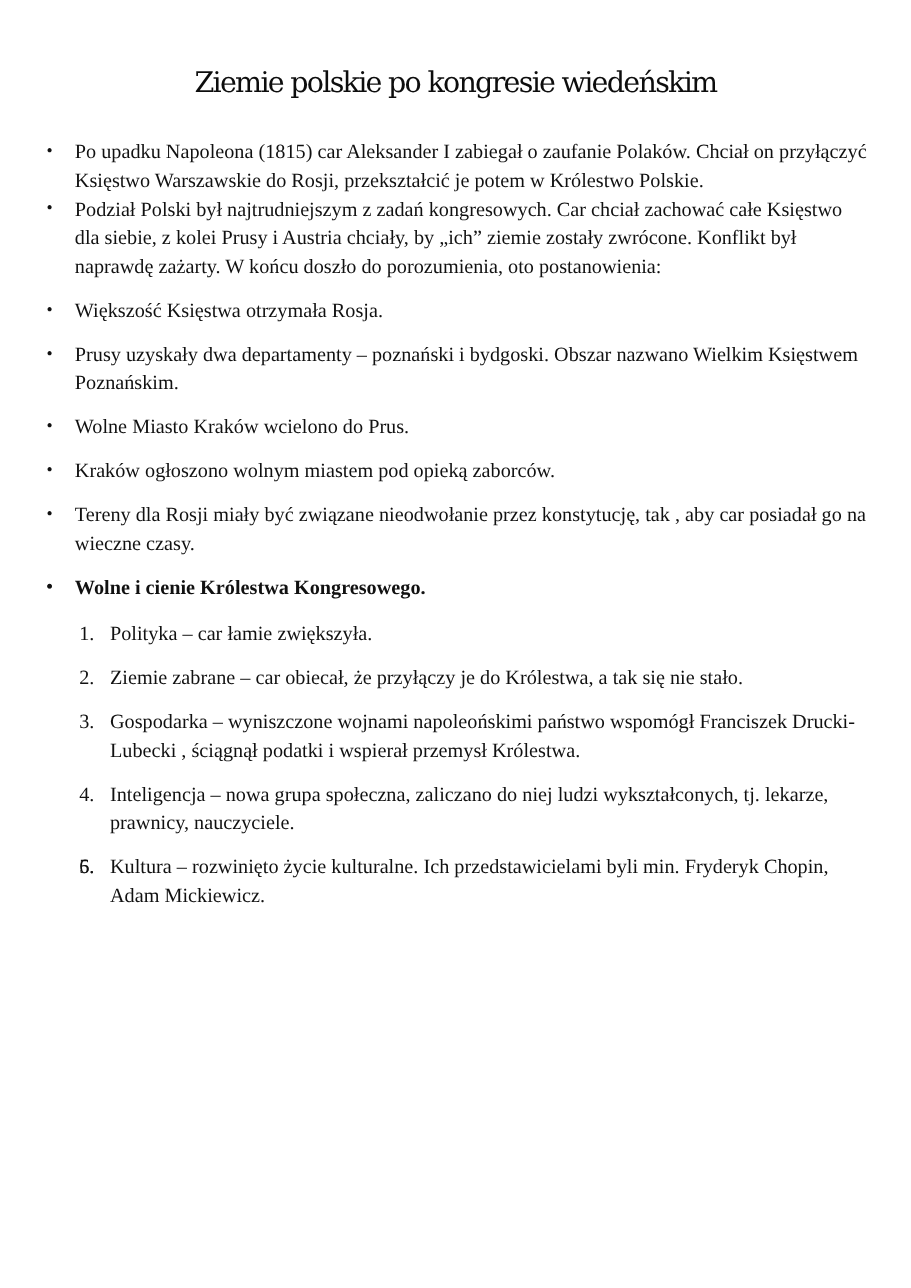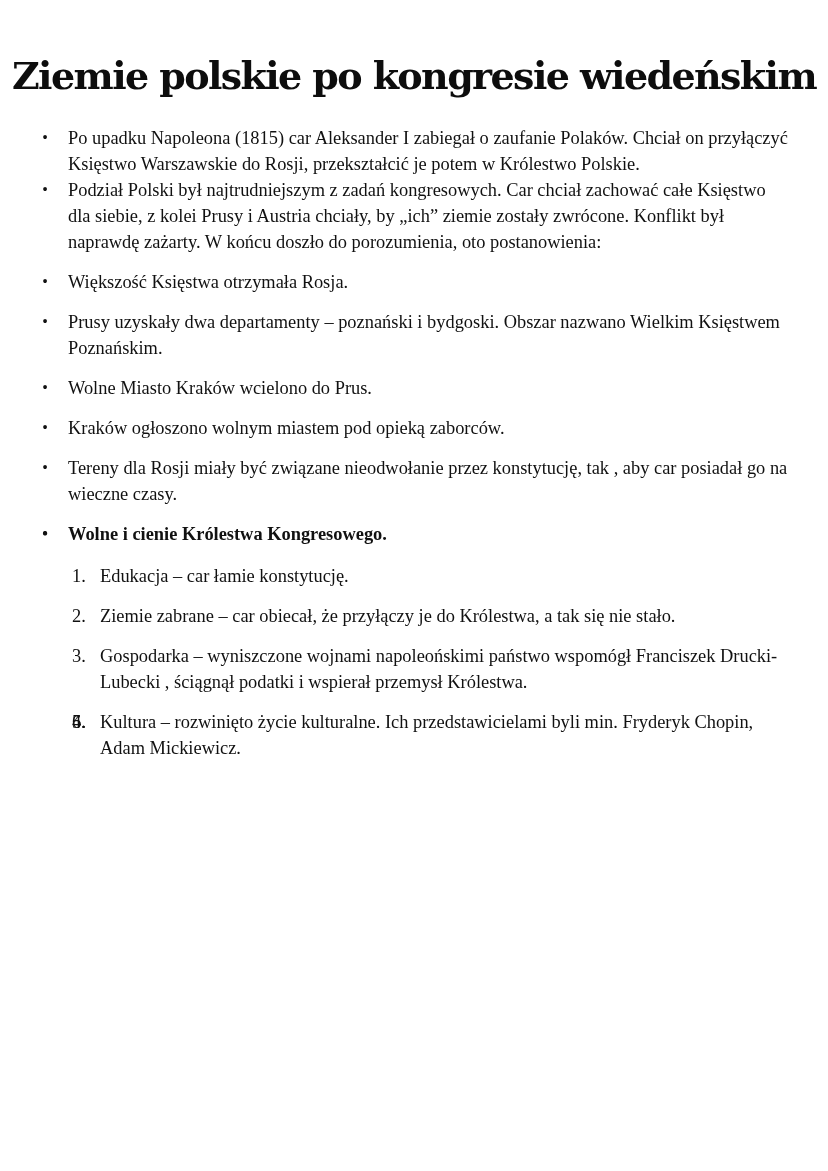--- a/index.html
+++ b/index.html
@@ -22,22 +22,22 @@
       width: 828px;
       height: 1171px;
     }
     .title {
       position: absolute;
       left: 0;
       top: 50px;
       width: 828px;
       text-align: center;
       font-family: "DejaVu Serif", "Liberation Serif", serif;
-      font-weight: bold;
-      font-size: 38px;
+      font-weight: normal;
+      font-size: 26px;
       letter-spacing: -1.6px;
       line-height: 52px;
       margin: 0;
       color: #0d0d0d;
     }
     .content {
       position: absolute;
       left: 0;
       top: 125px;
       width: 828px;
@@ -125,32 +125,33 @@
       </li>
       <li class="bullet-item bold" style="margin-bottom:16px;">
         <span class="bullet-dot">•</span>
         <span>Wolne i cienie Królestwa Kongresowego.</span>
       </li>
     </ul>
 
     <ol class="numbered">
       <li class="num-item" style="margin-bottom:14px;">
         <span class="num-label">1.</span>
-        <span>Edukacja – car łamie konstytucję.</span>
+        <span>Polityka – car łamie zwiększyła.</span>
       </li>
       <li class="num-item" style="margin-bottom:14px;">
         <span class="num-label">2.</span>
         <span>Ziemie zabrane – car obiecał, że przyłączy je do Królestwa, a tak się nie stało.</span>
       </li>
       <li class="num-item" style="margin-bottom:14px;">
         <span class="num-label">3.</span>
         <span>Gospodarka – wyniszczone wojnami napoleońskimi państwo wspomógł Franciszek Drucki-Lubecki , ściągnął podatki i wspierał przemysł Królestwa.</span>
       </li>
       <li class="num-item" style="margin-bottom:14px;">
         <span class="num-label">4.</span>
+        <span>Inteligencja – nowa grupa społeczna, zaliczano do niej  ludzi wykształconych, tj. lekarze, prawnicy, nauczyciele.</span>
       </li>
       <li class="num-item" style="margin-bottom:14px;">
         <span class="num-label">5.</span>
       </li>
       <li class="num-item" style="margin-bottom:14px;">
         <span class="num-label">6.</span>
         <span>Kultura – rozwinięto życie kulturalne. Ich przedstawicielami byli min. Fryderyk Chopin, Adam Mickiewicz.</span>
       </li>
     </ol>
   </div>

